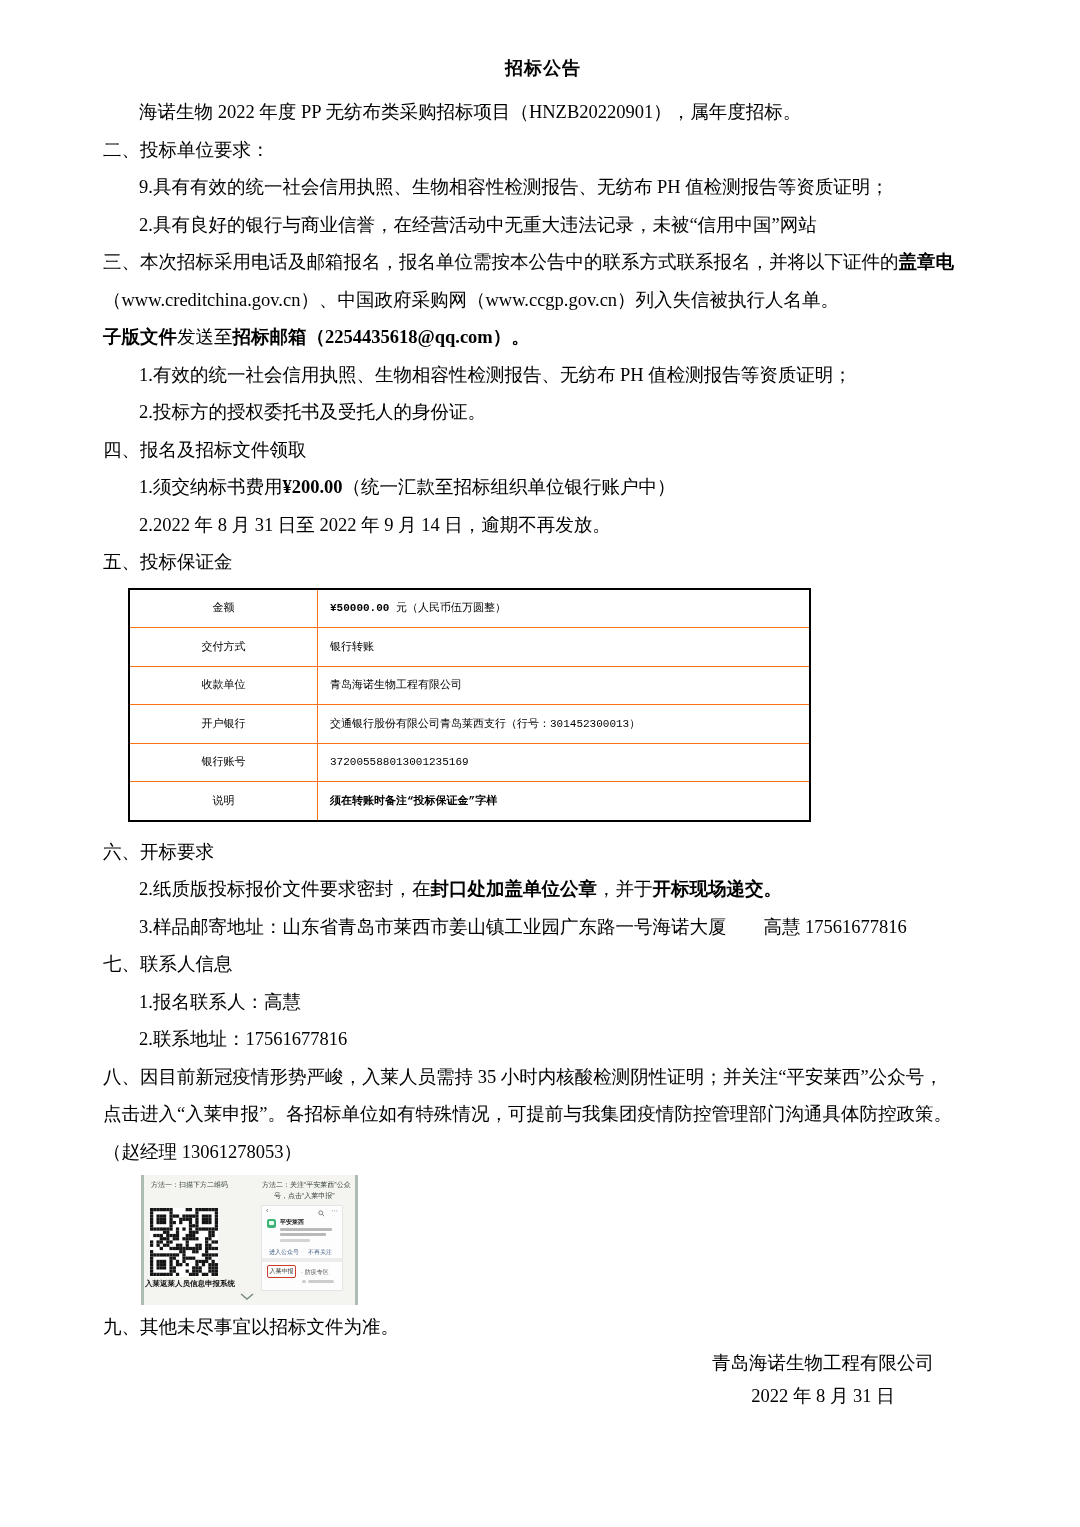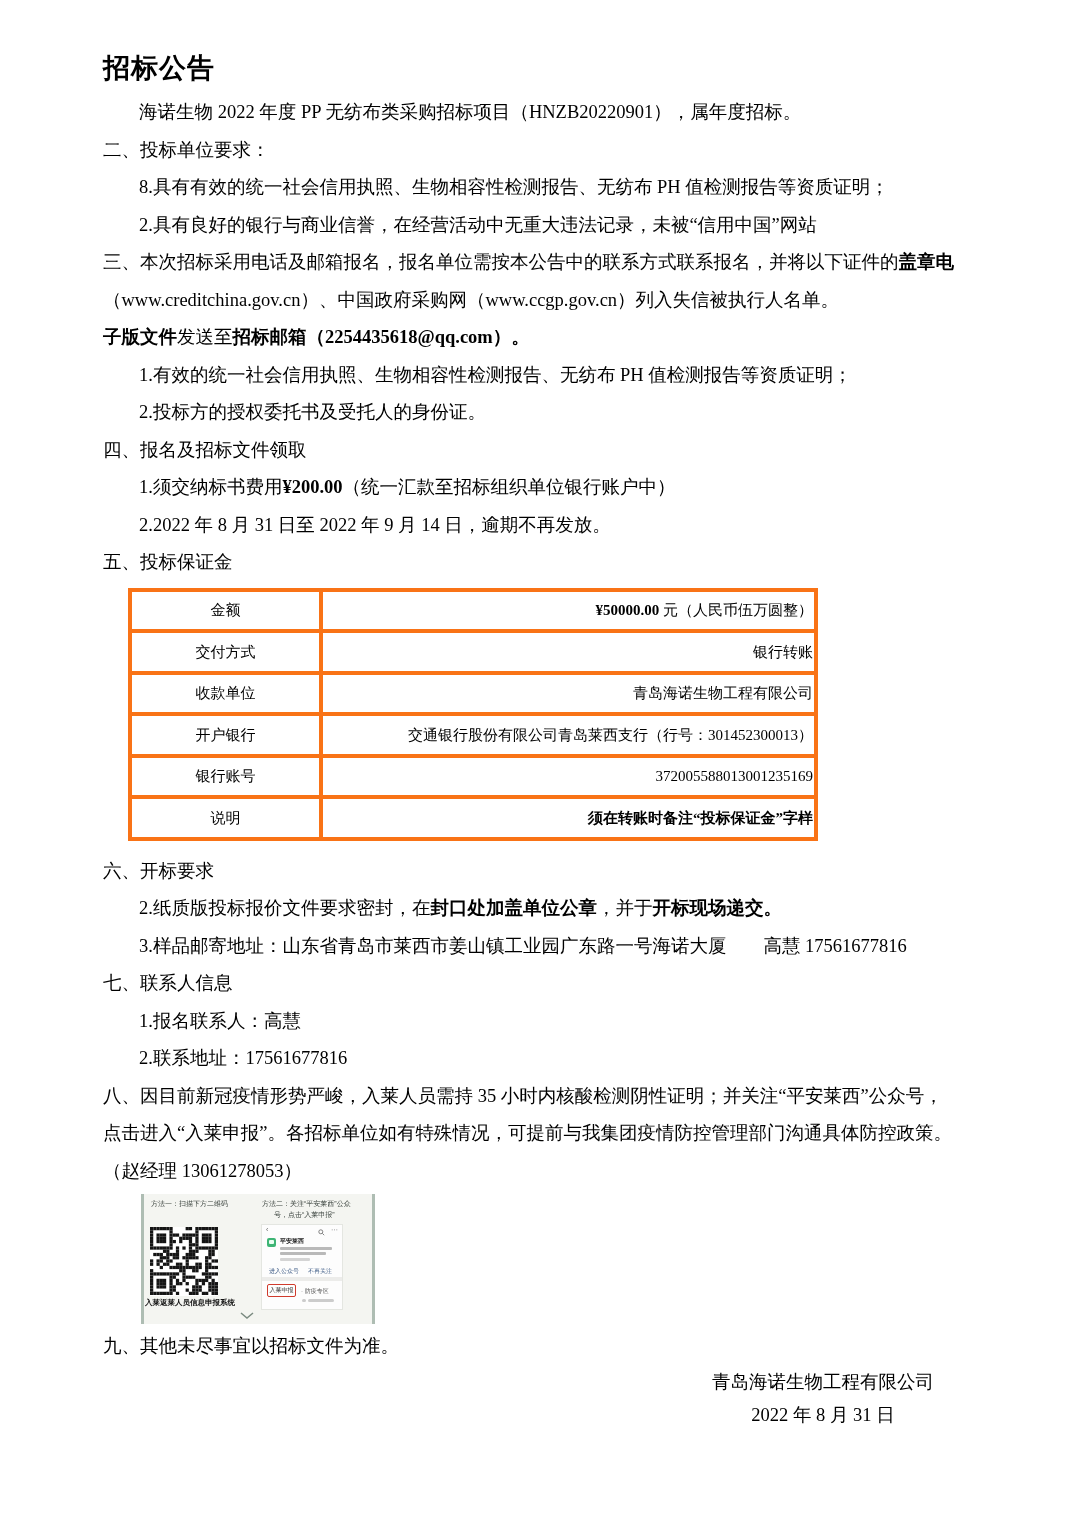--- a/index.html
+++ b/index.html
@@ -5,47 +5,47 @@
   html,body{margin:0;padding:0;background:#ffffff;}
   body{
     width:1080px;height:1527px;
     font-family:"Liberation Serif","DejaVu Serif",serif;
     color:#000;
     overflow:hidden;
   }
   .doc{padding:50px 97px 0 103px;}
   h1.title{
     margin:0 0 8px 0;
-    font-size:27px;line-height:36px;
-    font-weight:bold;text-align:left;
+    font-size:18px;line-height:36px;
+    font-weight:bold;text-align:center;
     letter-spacing:1px;
   }
   .line{
     font-size:18.5px;line-height:37.5px;min-height:37.5px;
     white-space:nowrap;
   }
   .ind{padding-left:36px;}
   .b{font-weight:bold;}
   
   table.bond{
     border-collapse:collapse;
     margin:6px 0 12px 25px;
     table-layout:fixed;
   }
   table.bond td{
-    border:4px solid #f97316;
-    height:35.5px;font-size:15px;line-height:20px;
-    white-space:nowrap;overflow:hidden;
+    border:1px solid #f97316;
+    height:35.5px;font-size:11px;line-height:20px;
+    white-space:nowrap;overflow:hidden;font-family:Liberation Mono, monospace;
   }
   table.bond{border:2px solid #000;}
   td.tl{width:185px;text-align:center;}
-  td.tv{width:478px;text-align:right;padding-left:12px;}
+  td.tv{width:478px;text-align:left;padding-left:12px;}
   
   .shot{
-    position:relative;width:234px;height:130px;
+    position:relative;width:217px;height:130px;
     background:#f4f5f1;
     margin:4px 0 4px 38px;
     font-family:"Liberation Sans","DejaVu Sans",sans-serif;
   }
   .shot .edge{position:absolute;top:0;width:3px;height:130px;background:#aebdb3;}
   .shot .edge.l{left:0;} .shot .edge.r{right:0;}
   .shot .m1{position:absolute;left:10px;top:5px;font-size:7px;color:#38413c;letter-spacing:0;}
   .shot .m2a{position:absolute;left:121px;top:5px;font-size:7px;color:#38413c;}
   .shot .m2b{position:absolute;left:133px;top:16px;font-size:7px;color:#38413c;}
   .shot .qr{position:absolute;left:9px;top:33px;}
@@ -84,21 +84,21 @@
 </head>
 <body>
 
 <div class="doc">
 
   <h1 class="title">招标公告</h1>
 
   <div class="line ind">海诺生物 2022 年度 PP 无纺布类采购招标项目（HNZB20220901），属年度招标。</div>
 
   <div class="line">二、投标单位要求：</div>
-  <div class="line ind">8.具有有效的统一社会信用执照、生物相容性检测报告、无纺布 PH 值检测报告等资质证明；</div>
+  <div class="line ind">9.具有有效的统一社会信用执照、生物相容性检测报告、无纺布 PH 值检测报告等资质证明；</div>
   <div class="line ind">2.具有良好的银行与商业信誉，在经营活动中无重大违法记录，未被“信用中国”网站</div>
   <div class="line"><span>三、本次招标采用电话及邮箱报名，报名单位需按本公告中的联系方式联系报名，并将以下证件的</span><span class="b">盖章电</span></div>
 
   <div class="line">（www.creditchina.gov.cn）、中国政府采购网（www.ccgp.gov.cn）列入失信被执行人名单。</div>
   <div class="line"><span class="b">子版文件</span><span>发送至</span><span class="b">招标邮箱（2254435618@qq.com）。</span></div>
   <div class="line ind">1.有效的统一社会信用执照、生物相容性检测报告、无纺布 PH 值检测报告等资质证明；</div>
   <div class="line ind">2.投标方的授权委托书及受托人的身份证。</div>
 
   <div class="line">四、报名及招标文件领取</div>
   <div class="line ind"><span>1.须交纳标书费用</span><span class="b">¥200.00</span><span>（统一汇款至招标组织单位银行账户中）</span></div>

